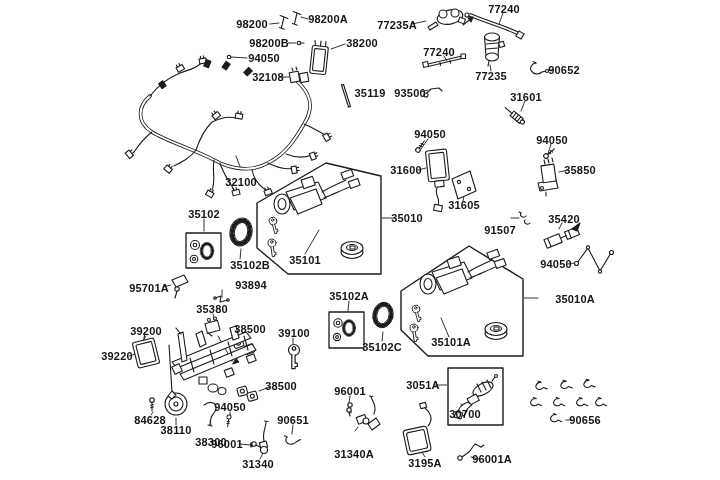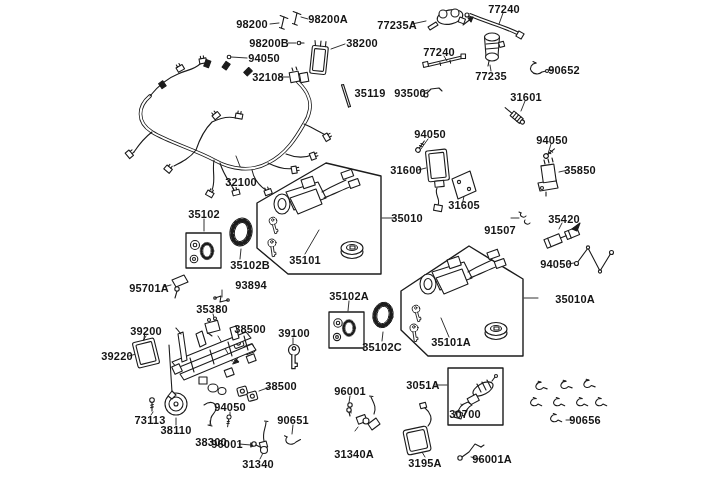--- a/index.html
+++ b/index.html
@@ -487,21 +487,21 @@
       <span class="part-label" style="left: 451px; top: 342px;">35101A</span>
       <span class="part-label" style="left: 241px; top: 182px;">32100</span>
       <span class="part-label" style="left: 149px; top: 288px; text-align: right;">95701A</span>
       <span class="part-label" style="left: 223px; top: 285px; margin-left: 28px;">93894</span>
       <span class="part-label" style="left: 212px; top: 309px;">35380</span>
       <span class="part-label" style="left: 146px; top: 331px;">39200</span>
       <span class="part-label" style="left: 117px; top: 356px;">39220</span>
       <span class="part-label" style="left: 250px; top: 329px;">38500</span>
       <span class="part-label" style="left: 294px; top: 333px;">39100</span>
       <span class="part-label" style="left: 281px; top: 386px;">38500</span>
-      <span class="part-label" style="left: 150px; top: 420px;">73113</span>
+      <span class="part-label" style="left: 150px; top: 420px;">84628</span>
       <span class="part-label" style="left: 176px; top: 430px;">38110</span>
       <span class="part-label" style="left: 211px; top: 418px; margin-top: 24px;">38300</span>
       <span class="part-label" style="left: 230px; top: 407px;">94050</span>
       <span class="part-label" style="left: 227px; top: 444px;">96001</span>
       <span class="part-label" style="left: 258px; top: 464px;">31340</span>
       <span class="part-label" style="left: 293px; top: 420px;">90651</span>
       <span class="part-label" style="left: 350px; top: 391px;">96001</span>
       <span class="part-label" style="left: 354px; top: 454px;">31340A</span>
       <span class="part-label" style="left: 423px; top: 385px;">3051A</span>
       <span class="part-label" style="left: 465px; top: 414px;">30700</span>

